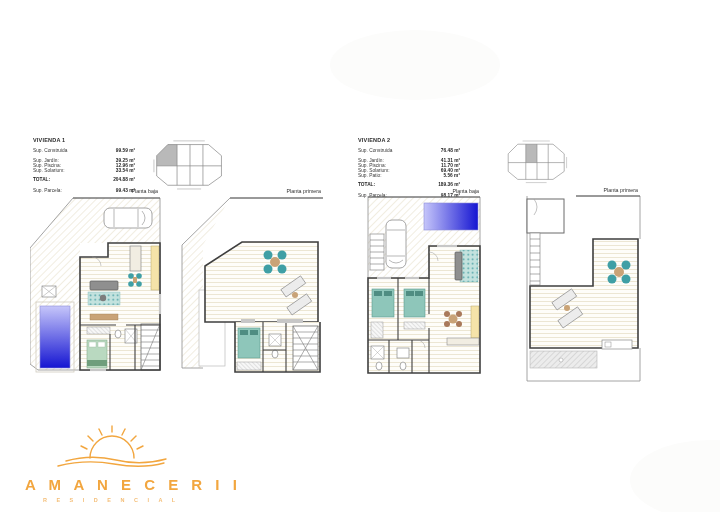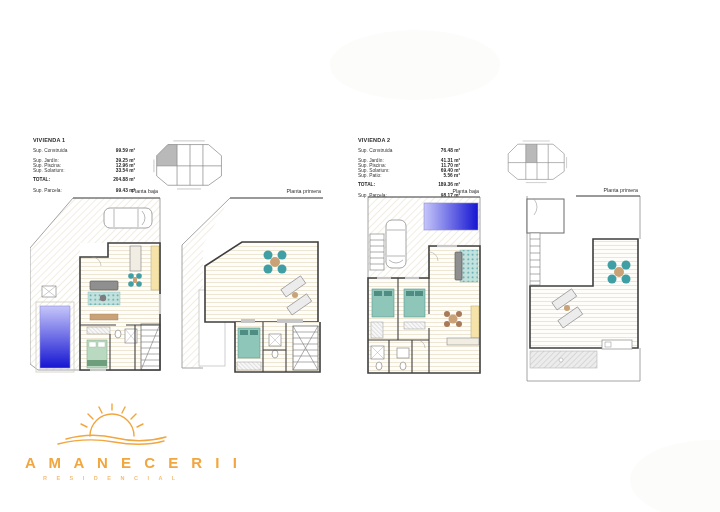--- a/index.html
+++ b/index.html
@@ -21,21 +21,21 @@
   .c-teal{fill:var(--teal);}
   .c-wood{fill:var(--wood);}
   .c-brown{fill:var(--chair-brown);}
   .lounger{fill:#ececec;stroke:#9a9a9a;stroke-width:0.8;}
   .sofa{fill:#8f8f8f;stroke:#5d5d5d;stroke-width:0.7;}
   .counter{fill:var(--counter);stroke:#b9a96b;stroke-width:0.5;}
   .stair{stroke:#777;stroke-width:0.6;}
   .window{stroke:#c7c7c7;stroke-width:2.2;}
   .keyplan-line{stroke:#8a8a8a;stroke-width:0.8;fill:#fff;}
   .keycell{fill:var(--shaded);}
-  .logo{position:absolute;left:25px;top:396px;width:172px;text-align:center;}
+  .logo{position:absolute;left:25px;top:418px;width:172px;text-align:center;}
   .logo-name{font-size:15px;font-weight:bold;letter-spacing:4.5px;color:var(--orange);margin-top:2px;white-space:nowrap;}
   .logo-sub{font-size:5.5px;font-weight:bold;letter-spacing:4px;color:var(--orange-light);margin-top:4px;}
   .blob{position:absolute;background:#fcfcfb;border-radius:50%;}
 </style>
 </head>
 <body>
 
 <div id="canvas">
 
   

